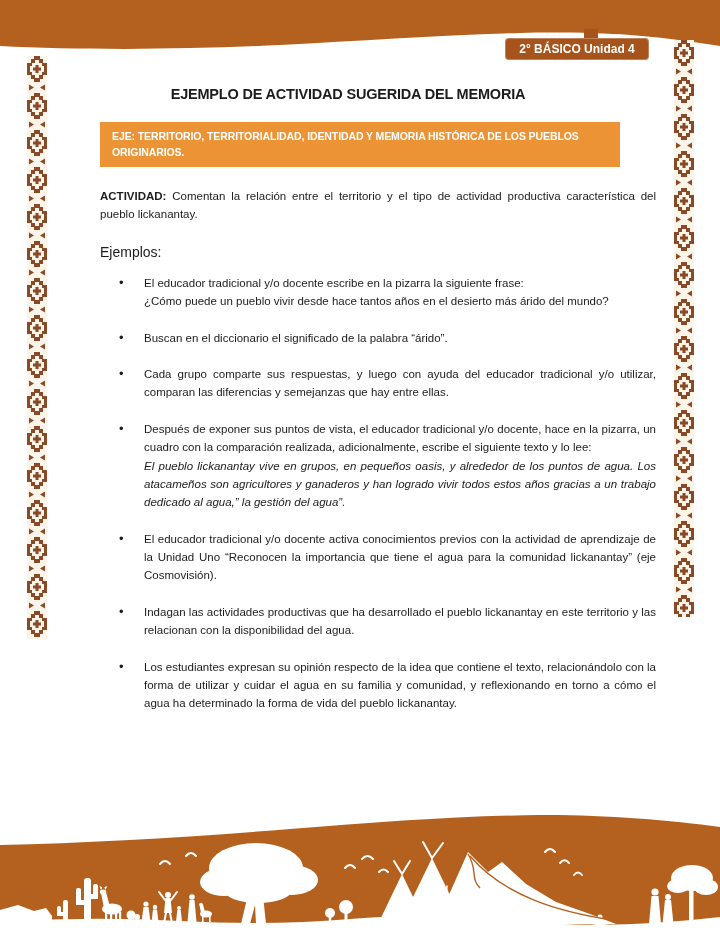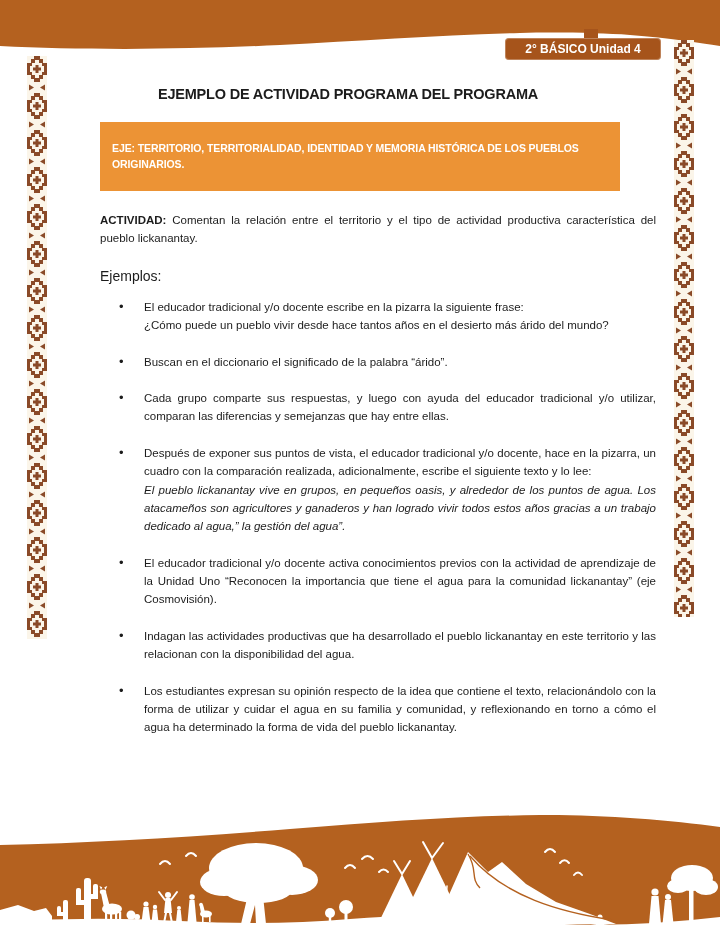--- a/index.html
+++ b/index.html
@@ -4,21 +4,21 @@
 <style>
   html,body{margin:0;padding:0;background:#e9e9e9;}
   .page{
     position:relative;width:720px;height:932px;background:#ffffff;overflow:hidden;
     font-family:"Liberation Sans",sans-serif;color:var(--text,#1c1c1c);
     margin:0 auto;
   }
   
   .top-band{position:absolute;top:0;left:0;width:720px;height:64px;}
   .badge{
-    position:absolute;left:505px;top:38px;width:156px;height:22px;
+    position:absolute;left:505px;top:38px;width:144px;height:22px;
     background:var(--badge-bg,#a6541b);border-radius:4px;
     color:#fff;font-size:12px;font-weight:bold;line-height:22px;text-align:center;
     box-shadow:inset 0 0 0 1px rgba(255,255,255,.28);
   }
   .badge-connector{
     position:absolute;left:584px;top:29px;width:14px;height:12px;
     background:var(--badge-bg,#a6541b);
   }
   
   .pattern-strip{position:absolute;}
@@ -27,21 +27,21 @@
   
   .content{position:absolute;left:100px;top:0;width:556px;}
   .title{
     margin:86px 60px 0 0;font-size:14.5px;font-weight:bold;
     text-align:center;letter-spacing:-0.2px;
   }
   .eje-banner{
     margin-top:20px;width:520px;box-sizing:border-box;
     background:var(--banner-bg,#ec9335);color:#fff;
     font-size:10.5px;font-weight:bold;line-height:1.55;letter-spacing:-0.1px;
-    padding:18px 12px;white-space:pre-line;
+    padding:6px 12px;white-space:pre-line;
   }
   .activity{
     margin-top:20px;font-size:11.5px;line-height:1.62;text-align:justify;
   }
   .activity .lbl{font-weight:bold;}
   .examples{margin-top:20px;font-size:14px;}
   ul.bullets{list-style:none;margin:14px 0 0 0;padding:0;}
   ul.bullets li{
     position:relative;padding-left:44px;margin-bottom:18px;
     font-size:11.5px;line-height:1.6;text-align:justify;
@@ -87,21 +87,21 @@
         <path fill="var(--pattern-bg,#fbf5e9)" d="M10 4 L12 4 L12 7 L15 7 L15 10 L17 10 L17 16 L15 16 L15 19 L12 19 L12 22 L8 22 L8 19 L5 19 L5 16 L3 16 L3 10 L5 10 L5 7 L8 7 L8 4 Z"></path>
         <rect x="8.5" y="9" width="3" height="8" fill="var(--pattern-brown,#8a4a28)"></rect>
         <rect x="6" y="11.5" width="8" height="3" fill="var(--pattern-brown,#8a4a28)"></rect>
         <path fill="var(--pattern-brown,#8a4a28)" d="M2 28.5 L7 31.5 L2 34.5 Z M18 28.5 L13 31.5 L18 34.5 Z"></path>
       </pattern>
     </defs>
     <rect width="20" height="577" fill="url(#motifR)"></rect>
   </svg>
 
   <div class="content">
-    <div class="title">EJEMPLO DE ACTIVIDAD PROGRAMA DEL PROGRAMA</div>
+    <div class="title">EJEMPLO DE ACTIVIDAD SUGERIDA DEL MEMORIA</div>
 
     <div class="eje-banner">EJE: TERRITORIO, TERRITORIALIDAD, IDENTIDAD Y MEMORIA HISTÓRICA DE LOS PUEBLOS
 ORIGINARIOS.</div>
 
     <p class="activity"><span class="lbl">ACTIVIDAD:</span><span> Comentan la relación entre el territorio y el tipo de actividad productiva característica del pueblo lickanantay.</span></p>
 
     <div class="examples">Ejemplos:</div>
 
     <ul class="bullets">
       <li class="no-justify"><span>El educador tradicional y/o docente escribe en la pizarra la siguiente frase:

